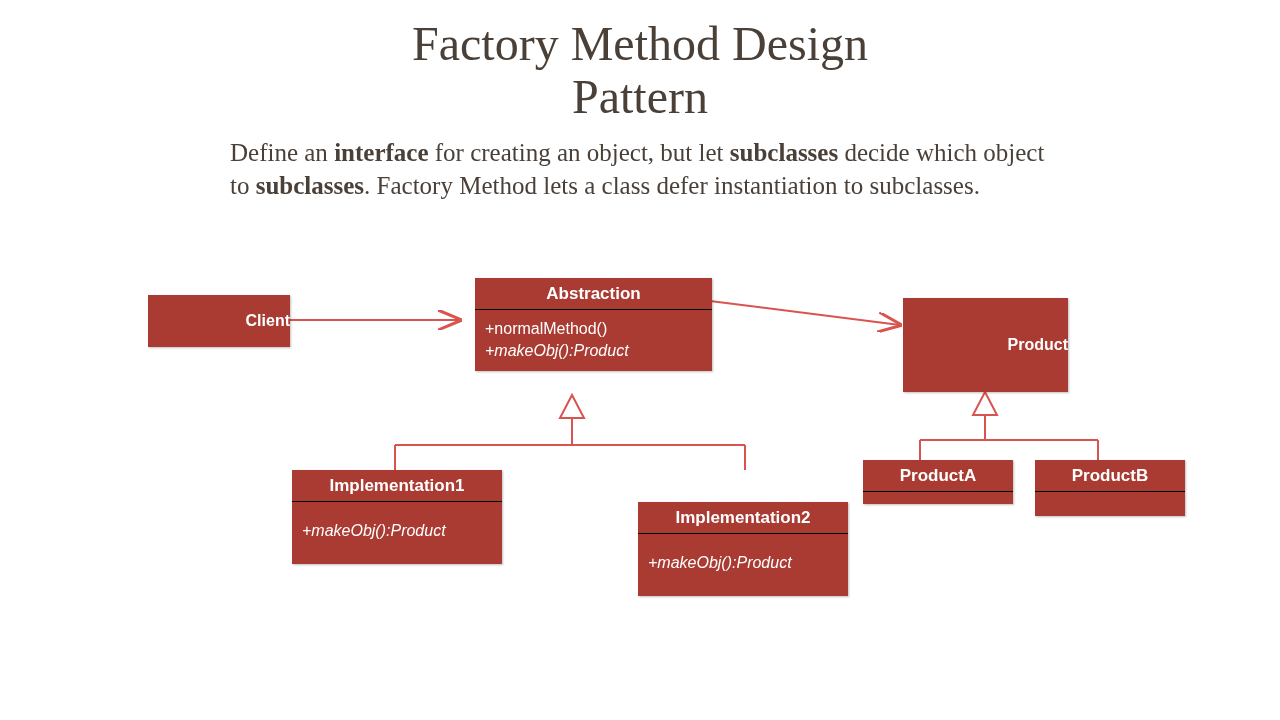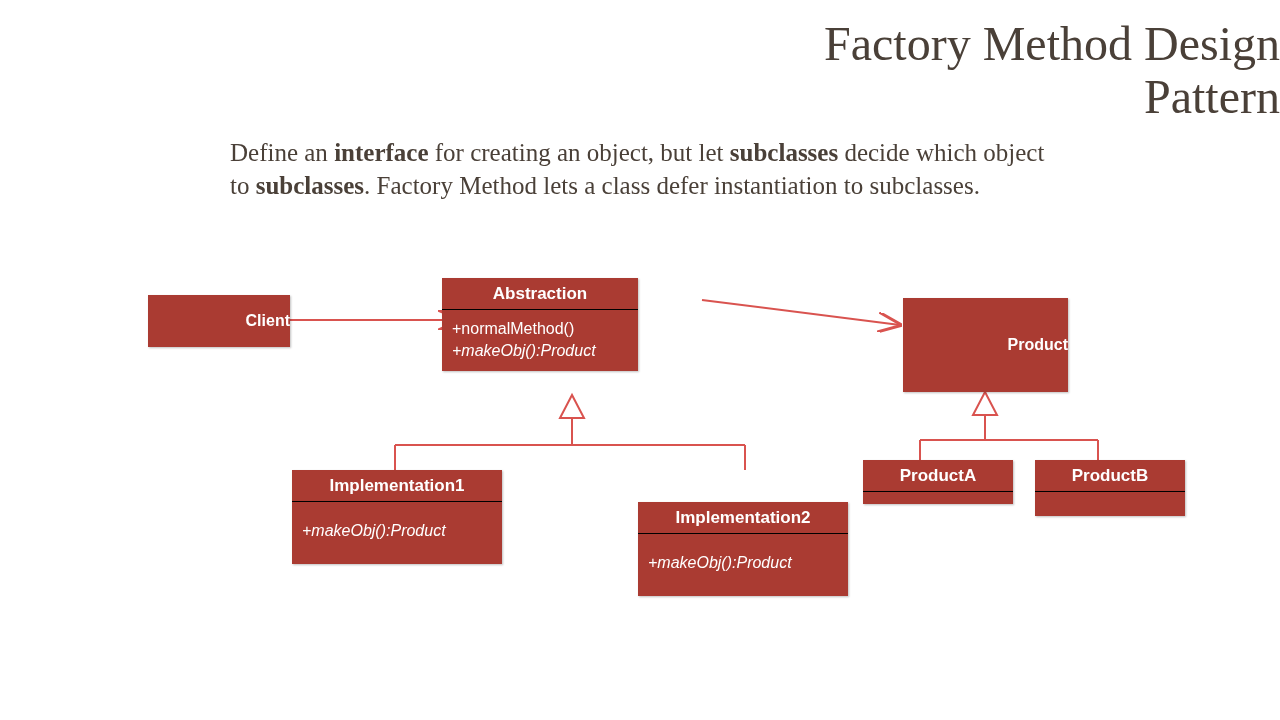--- a/index.html
+++ b/index.html
@@ -5,21 +5,21 @@
   * { box-sizing: border-box; margin: 0; padding: 0; }
   body {
     width: 1280px;
     height: 720px;
     background: #ffffff;
     font-family: Georgia, "Times New Roman", serif;
     position: relative;
     overflow: hidden;
   }
   .title {
-    text-align: right;
+    text-align: center;
     font-size: 48px;
     color: #4a4038;
     line-height: 1.1;
     padding-top: 18px;
     font-weight: normal;
   }
   .desc {
     font-size: 25px;
     color: #4a4038;
     line-height: 1.35;
@@ -106,21 +106,21 @@
       <line x1="920" y1="440" x2="1098" y2="440"></line>
       <line x1="920" y1="440" x2="920" y2="460"></line>
       <line x1="1098" y1="440" x2="1098" y2="460"></line>
     </g>
   </svg>
 
   <div class="box simple" style="left:148px; top:295px; width:142px; height:52px;">
     <span>Client</span>
   </div>
 
-  <div class="box" style="left:442px; top:278px; width:196px;">
+  <div class="box" style="left:475px; top:278px; width:237px;">
     <div class="hdr">Abstraction</div>
     <div class="body">
       <div>+normalMethod()</div>
       <div class="m-italic">+makeObj():Product</div>
     </div>
   </div>
 
   <div class="box" style="left:292px; top:470px; width:210px;">
     <div class="hdr">Implementation1</div>
     <div class="body" style="padding-top:18px; padding-bottom:22px;">

